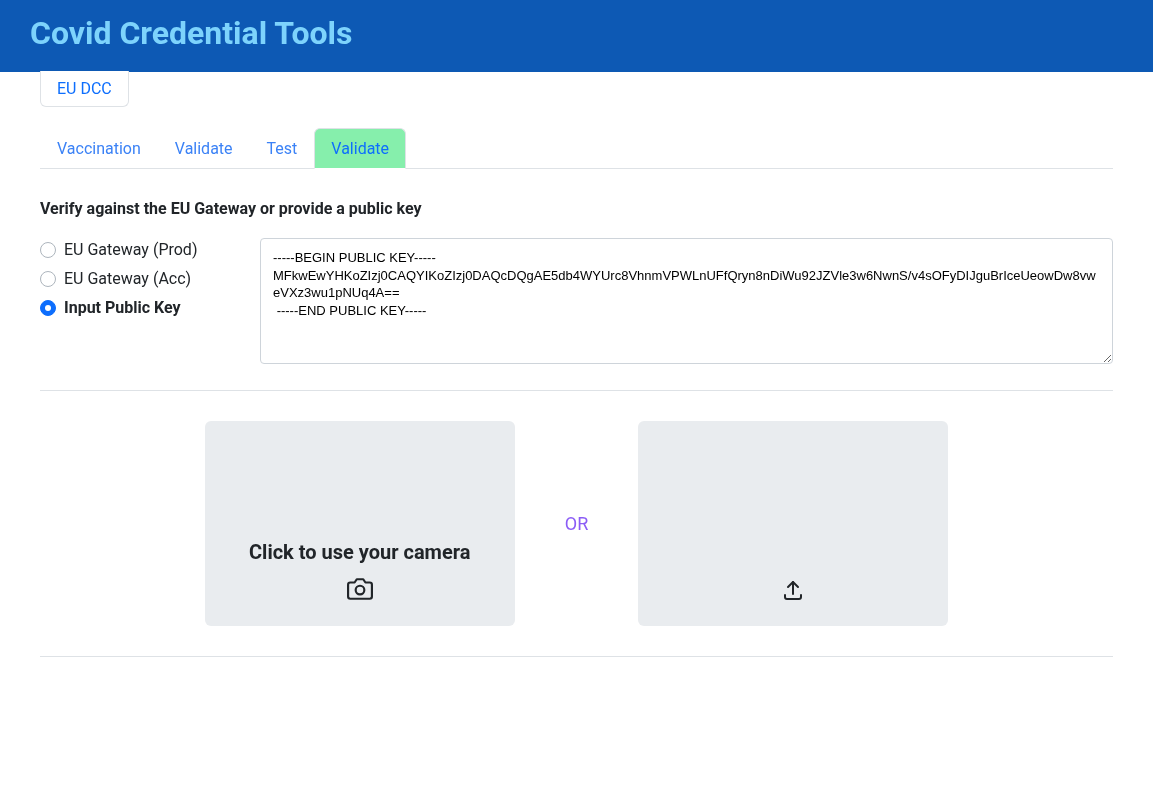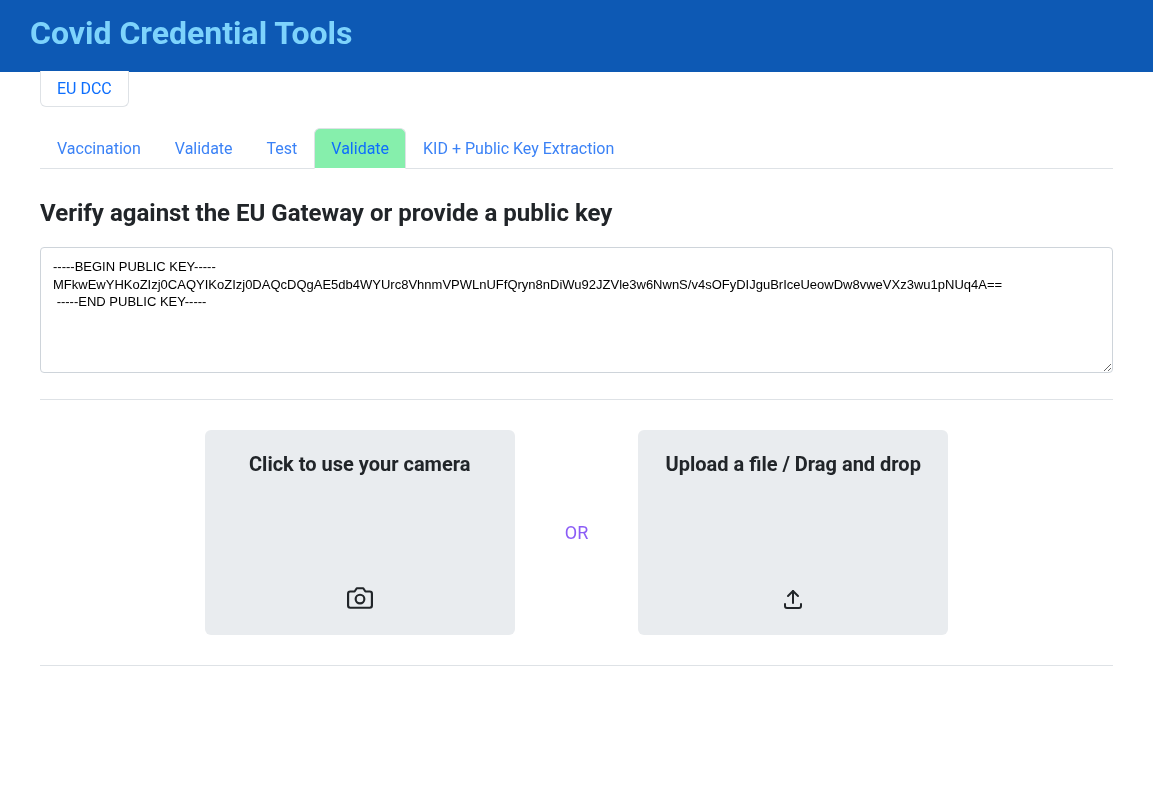--- a/index.html
+++ b/index.html
@@ -68,21 +68,21 @@
       border: 1px solid transparent;
       border-radius: 6px 6px 0 0;
     }
     .sub-tabs li.active a {
       color: #0d6efd;
       border-color: #dee2e6 #dee2e6 #fff;
       background: #86efac;
     }
     
     .section-title {
-      font-size: 24px;
+      font-size: 16px;
       font-weight: 700;
       margin: 30px 0 20px 0;
     }
     .verify-row {
       display: flex;
       gap: 30px;
       padding-bottom: 22px;
       border-bottom: 1px solid #dee2e6;
     }
     .radio-col {
@@ -146,21 +146,21 @@
       border-bottom: 1px solid #dee2e6;
     }
     .panel {
       background: #e9ecef;
       border-radius: 6px;
       width: 310px;
       height: 205px;
       display: flex;
       flex-direction: column;
       align-items: center;
-      justify-content: space-between;
+      justify-content: flex-end;
       text-align: center;
       padding: 20px;
       cursor: pointer;
     }
     .panel .panel-title {
       font-size: 20px;
       font-weight: 700;
       margin-bottom: 10px;
       line-height: 1.4;
     }
@@ -196,29 +196,40 @@
         </li>
       <li>
           <a href="#">Validate</a>
         </li>
       <li>
           <a href="#">Test</a>
         </li>
       <li class="active">
           <a href="#">Validate</a>
         </li>
-      <li>
-          <a href="#">KID + Public Key Extraction</a>
-        </li>
     </ul>
   </nav>
 
   <h2 class="section-title">Verify against the EU Gateway or provide a public key</h2>
 
   <div class="verify-row">
+    <div class="radio-col">
+      <div class="radio-item">
+        <span class="radio-outer"></span>
+        <span class="radio-label">EU Gateway (Prod)</span>
+      </div>
+      <div class="radio-item">
+        <span class="radio-outer"></span>
+        <span class="radio-label">EU Gateway (Acc)</span>
+      </div>
+      <div class="radio-item selected">
+        <span class="radio-outer"></span>
+        <span class="radio-label">Input Public Key</span>
+      </div>
+    </div>
     <div class="textarea-col">
       <textarea class="pk" style="">-----BEGIN PUBLIC KEY-----
 MFkwEwYHKoZIzj0CAQYIKoZIzj0DAQcDQgAE5db4WYUrc8VhnmVPWLnUFfQryn8nDiWu92JZVle3w6NwnS/v4sOFyDIJguBrIceUeowDw8vweVXz3wu1pNUq4A==
  -----END PUBLIC KEY-----</textarea>
     </div>
   </div>
 
   <div class="upload-row">
     <div class="panel">
       <div class="panel-title">Click to use your camera</div>
@@ -226,21 +237,20 @@
         <svg width="26" height="26" viewBox="0 0 24 24" fill="none" stroke="#212529" stroke-width="2" stroke-linecap="round" stroke-linejoin="round">
           <path d="M23 19a2 2 0 0 1-2 2H3a2 2 0 0 1-2-2V8a2 2 0 0 1 2-2h4l2-3h6l2 3h4a2 2 0 0 1 2 2z"></path>
           <circle cx="12" cy="13" r="4"></circle>
         </svg>
       </span>
     </div>
 
     <div class="or-text">OR</div>
 
     <div class="panel">
-      <div class="panel-title">Upload a file / Drag and drop</div>
       <span class="icon">
         <svg width="24" height="24" viewBox="0 0 24 24" fill="none" stroke="#212529" stroke-width="2" stroke-linecap="round" stroke-linejoin="round">
           <path d="M4 17v2a2 2 0 0 0 2 2h12a2 2 0 0 0 2-2v-2"></path>
           <polyline points="7 9 12 4 17 9"></polyline>
           <line x1="12" y1="4" x2="12" y2="16"></line>
         </svg>
       </span>
     </div>
   </div>
 

